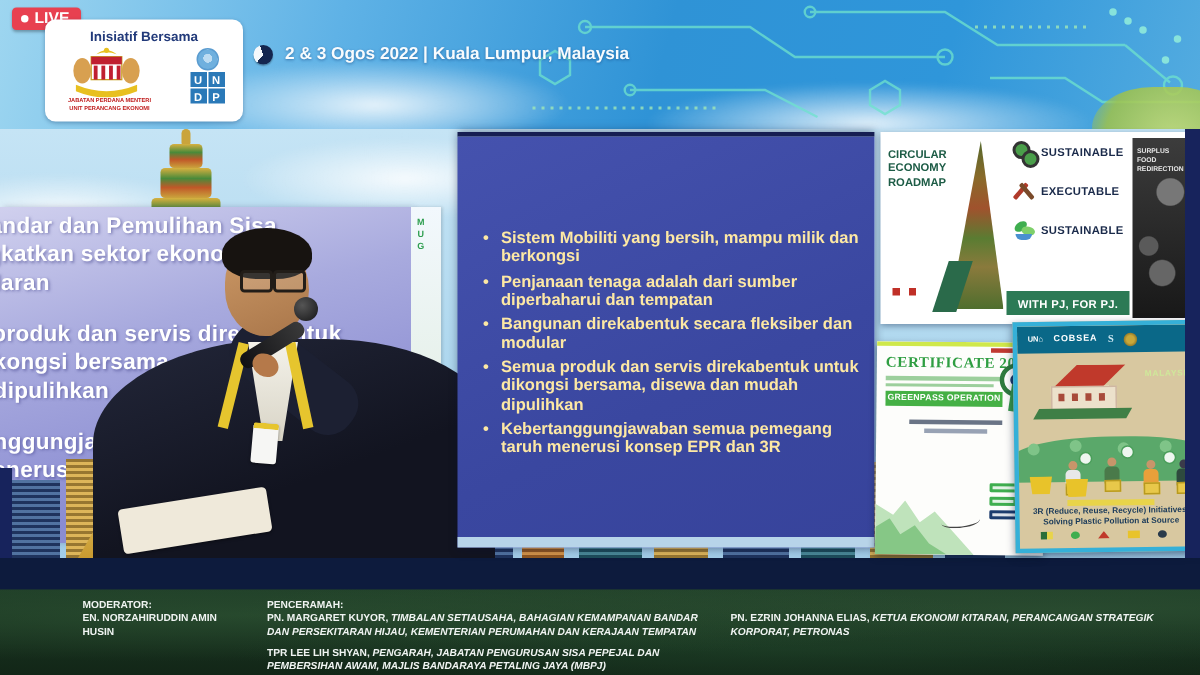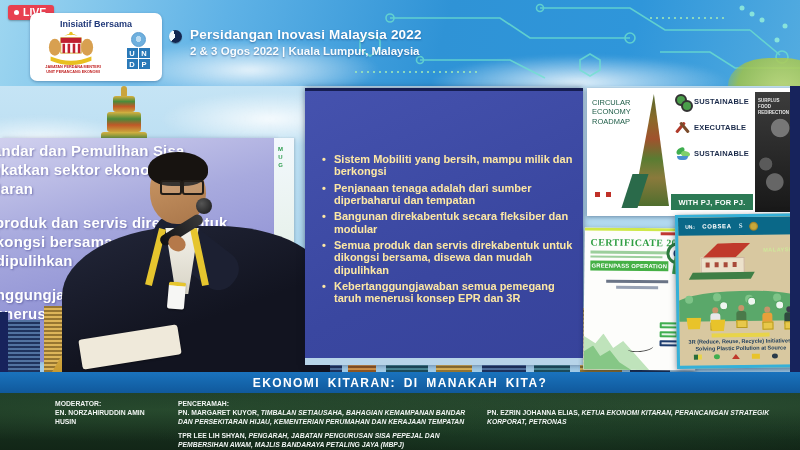--- a/index.html
+++ b/index.html
@@ -82,21 +82,21 @@
   #slide{left:305px;top:2px;width:278px;height:274px;background:linear-gradient(155deg,#4552ae 0%,#3a47a0 60%,#37439b 100%);
     border-top:3px solid #161e52;box-shadow:0 0 6px rgba(10,15,50,.5);}
   #slide-light-strip{left:0;bottom:0;width:278px;height:7px;background:#b7d4e9;position:absolute;}
   #slide-title{left:17px;top:11px;width:250px;font-size:17.5px;line-height:1.18;font-weight:bold;color:#cfe03a;letter-spacing:.1px;}
   #slide-bullets{left:17px;top:62px;width:252px;}
   .bullet{position:relative;padding-left:12px;margin-bottom:4px;font-size:11px;line-height:1.12;font-weight:bold;color:#fde8a4;}
   .bullet::before{content:"•";position:absolute;left:0;top:0;color:#fde8a4;}
 
   
   #roadmap-card{left:587px;top:2px;width:208px;height:128px;background:#fff;box-shadow:0 1px 4px rgba(0,20,60,.4);}
-  #rm-title{left:5px;top:10px;width:44px;font-size:7.5px;font-weight:normal;color:#1d5c46;line-height:1.25;}
+  #rm-title{left:5px;top:10px;width:44px;font-size:7.5px;font-weight:bold;color:#1d5c46;line-height:1.25;}
   #rm-reddots{left:8px;top:104px;width:20px;height:5px;background:
     linear-gradient(90deg,#c03028 0 5px,transparent 5px 11px,#c03028 11px 16px,transparent 16px);}
   #rm-triangle{left:46px;top:6px;width:36px;height:112px;clip-path:polygon(58% 0,100% 100%,0 100%);
     background:linear-gradient(180deg,#55682c 0%,#8a6a2a 22%,#a0522d 40%,#5a7c32 58%,#8a7a3c 75%,#4f6e2e 100%);}
   #rm-ramp{left:40px;top:86px;width:16px;height:34px;background:#2a6a4a;transform:skewX(-18deg);}
   #rm-items{left:88px;top:6px;width:74px;}
   .rm-row{display:flex;align-items:center;gap:4px;margin-bottom:11px;}
   .rm-label{font-size:7.5px;font-weight:bold;color:#1a2a4a;letter-spacing:.2px;}
   .rm-icon{width:15px;height:15px;flex:0 0 auto;position:relative;}
   .gear{position:absolute;width:8px;height:8px;border-radius:50%;border:2px solid #333;background:#4a9e4a;}
@@ -244,21 +244,20 @@
           <span>U</span>
           <span>N</span>
           <span>D</span>
           <span>P</span>
         </div>
       </div>
     </div>
 
     <div id="event-title-block" class="abs">
       <span id="event-logo"></span>
-      <div id="event-title">Persidangan Inovasi Malaysia 2022</div>
       <div id="event-subtitle">2 &amp; 3 Ogos 2022  |  Kuala Lumpur, Malaysia</div>
     </div>
   </div>
 
   <div id="stage" class="abs">
     <div class="cloud abs" style="left:160px;top:6px;width:220px;height:54px;"></div>
     <div class="cloud abs" style="left:-60px;top:30px;width:200px;height:50px;"></div>
 
     <div id="tower" class="abs">
       <div class="tower-tier" style="top:0;width:6px;height:12px;background:#caa43c;"></div>
@@ -453,23 +452,20 @@
         <span class="plogo" style="background:#3fae4f;border-radius:50%;width:6px;"></span>
         <span class="plogo" style="background:#c0392b;clip-path:polygon(50% 0,100% 100%,0 100%);"></span>
         <span class="plogo" style="background:#e8c32a;"></span>
         <span class="plogo" style="background:#2a3a4a;border-radius:50%;width:6px;"></span>
       </div>
     </div>
 
     <div id="stage-right-edge" class="abs"></div>
   </div>
 
-  <div id="session-band" class="abs">
-    <div id="session-title">EKONOMI KITARAN: DI MANAKAH KITA?</div>
-  </div>
 
   <div id="footer" class="abs">
     <div class="credit" style="left:55px;top:7px;width:120px;">
       <div class="credit-label">MODERATOR:</div>
       <div class="pre" style="font-weight:bold;">EN. NORZAHIRUDDIN AMIN
 HUSIN</div>
     </div>
     <div class="credit" style="left:178px;top:7px;width:296px;">
       <div class="credit-label">PENCERAMAH:</div>
       <div style="margin-bottom:6px;">

